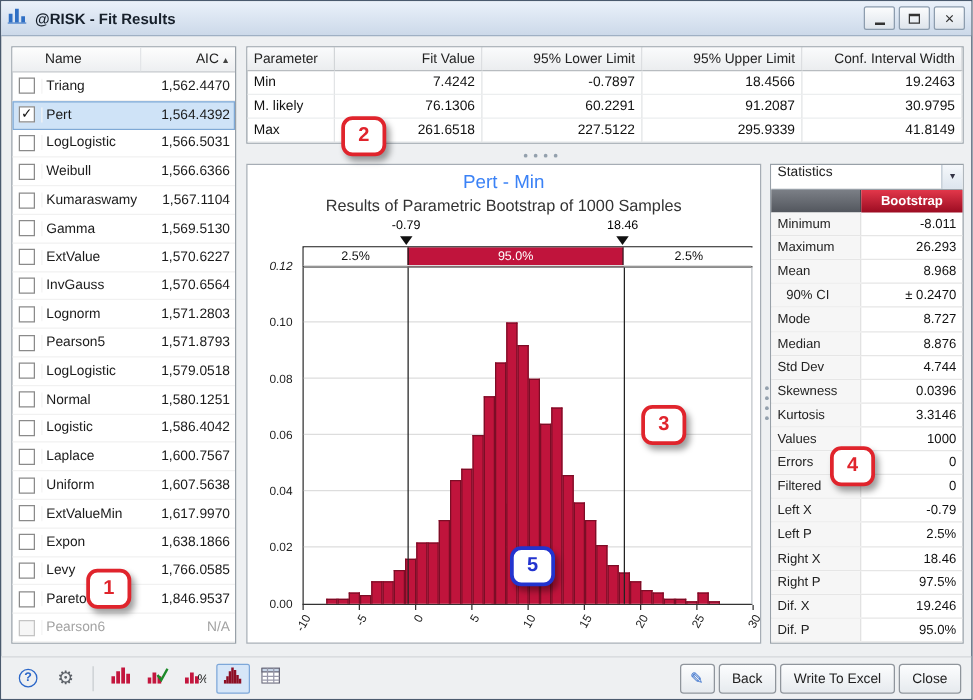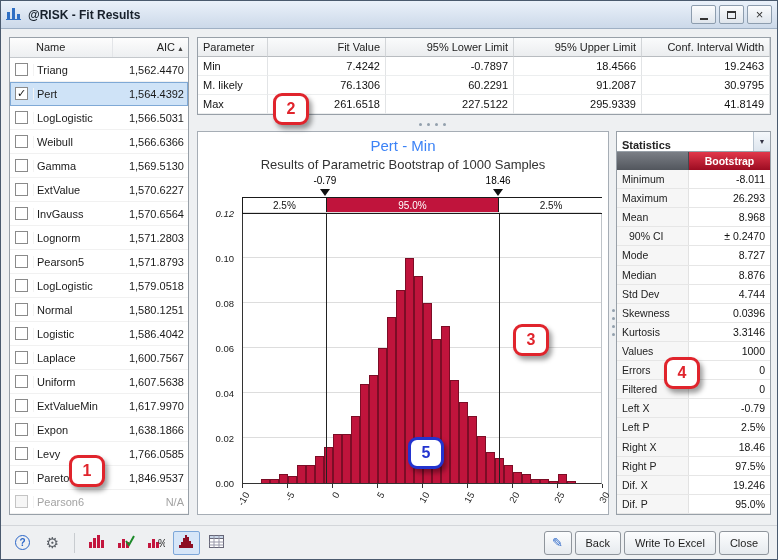--- a/index.html
+++ b/index.html
@@ -71,21 +71,21 @@
   .xtick{position:absolute;width:1px;height:4px;background:#333;top:352px}
   .xlab{position:absolute;top:358px;width:30px;text-align:right;font-size:9.5px;color:#222;
     transform-origin:100% 0;transform:rotate(-60deg)}
   .fitbox{position:absolute;bottom:0;width:13px;height:80px;background:#fff;border:1px solid #555;
     display:flex;align-items:center;justify-content:center}
   .fitbox span{writing-mode:vertical-rl;transform:rotate(180deg);font-size:8px;color:#222;white-space:nowrap}
 
   
   .stats-panel{position:absolute;left:615px;top:102px;width:155px;height:384px;background:#fff;border:1px solid #98a0a8}
   .stats-combo{position:absolute;left:0;top:0;right:0;height:20px;border-bottom:1px solid #98a0a8;background:#fff;
-    display:flex;align-items:flex-end;font-size:11px;font-weight:bold;color:#222;padding-left:5px}
+    display:flex;align-items:flex-start;font-size:11px;font-weight:normal;color:#222;padding-left:5px}
   .combo-arrow{margin-left:auto;width:17px;height:100%;display:flex;align-items:center;justify-content:center;
     font-size:7px;color:#334;background:linear-gradient(#f5f8fb,#dde5ee);border-left:1px solid #b8c4d0}
   .stats-grid-head{position:absolute;left:0;top:20px;right:0;height:18px;display:flex}
   .sg-blank{width:72px;background:linear-gradient(#7b7f86,#52565d);border-right:1px solid #45494f}
   .sg-boot{flex:1;background:linear-gradient(#e2374a,#9c0c22);color:#fff;font-size:10.5px;font-weight:bold;
     display:flex;align-items:center;justify-content:center}
   .stats-body{position:absolute;left:0;top:38px;right:0;bottom:0;display:flex;flex-direction:column}
   .stat-row{flex:1;display:flex;font-size:10.5px;border-bottom:1px solid #e6e6e6}
   .stat-label{width:72px;background:#f6f6f6;border-right:1px solid #e2e2e2;display:flex;align-items:center;padding-left:5px;color:#222}
   .stat-label.indent{padding-left:12px}
@@ -159,20 +159,25 @@
           </div>
           <div class="fit-row">
             <span class="cb"></span>
             <span class="fname">LogLogistic</span>
             <span class="faic">1,566.5031</span>
           </div>
           <div class="fit-row">
             <span class="cb"></span>
             <span class="fname">Weibull</span>
             <span class="faic">1,566.6366</span>
+          </div>
+          <div class="fit-row">
+            <span class="cb"></span>
+            <span class="fname">Kumaraswamy</span>
+            <span class="faic">1,567.1104</span>
           </div>
           <div class="fit-row">
             <span class="cb"></span>
             <span class="fname">Gamma</span>
             <span class="faic">1,569.5130</span>
           </div>
           <div class="fit-row">
             <span class="cb"></span>
             <span class="fname">ExtValue</span>
             <span class="faic">1,570.6227</span>

